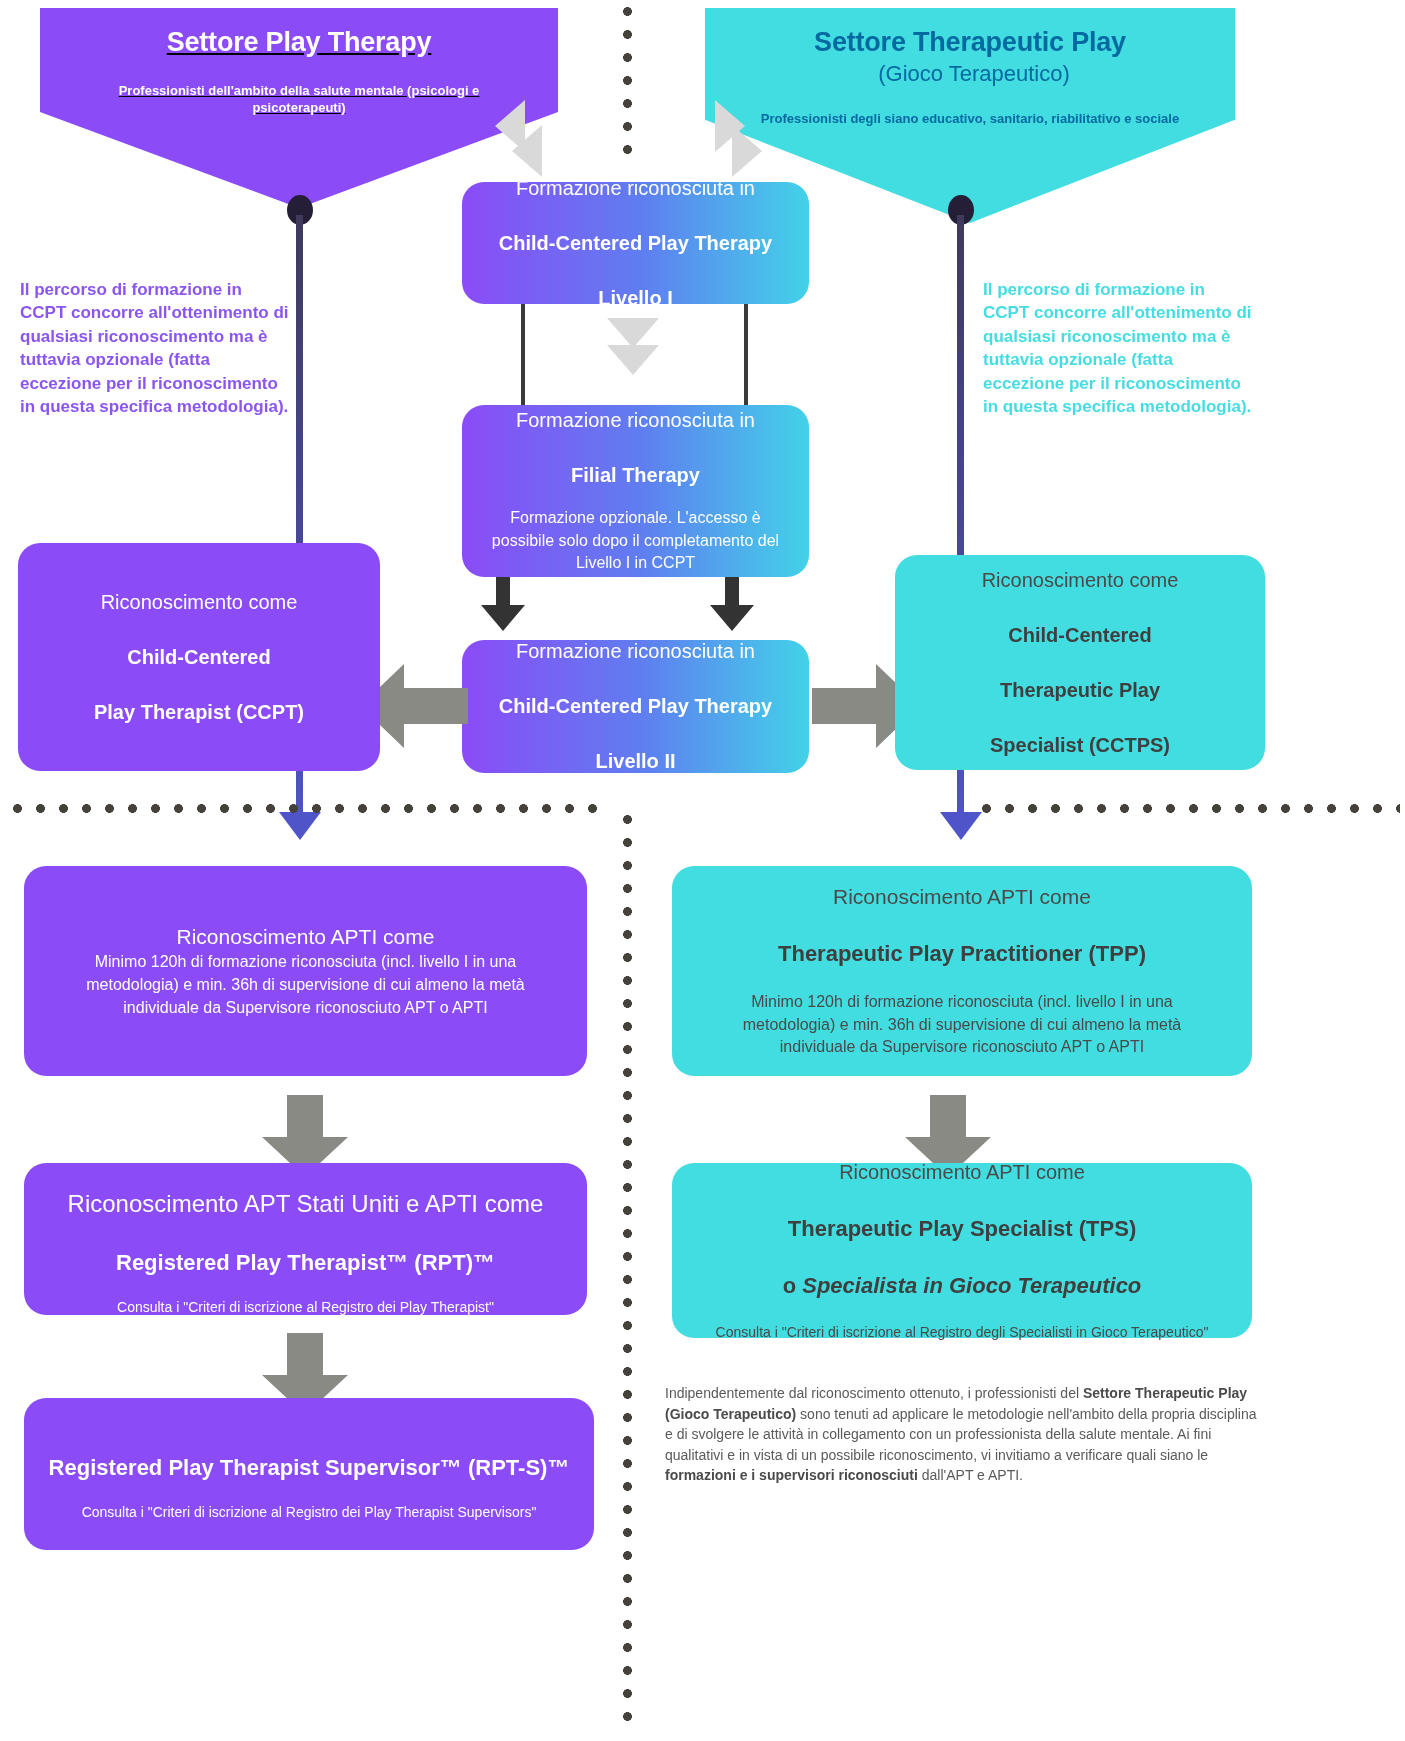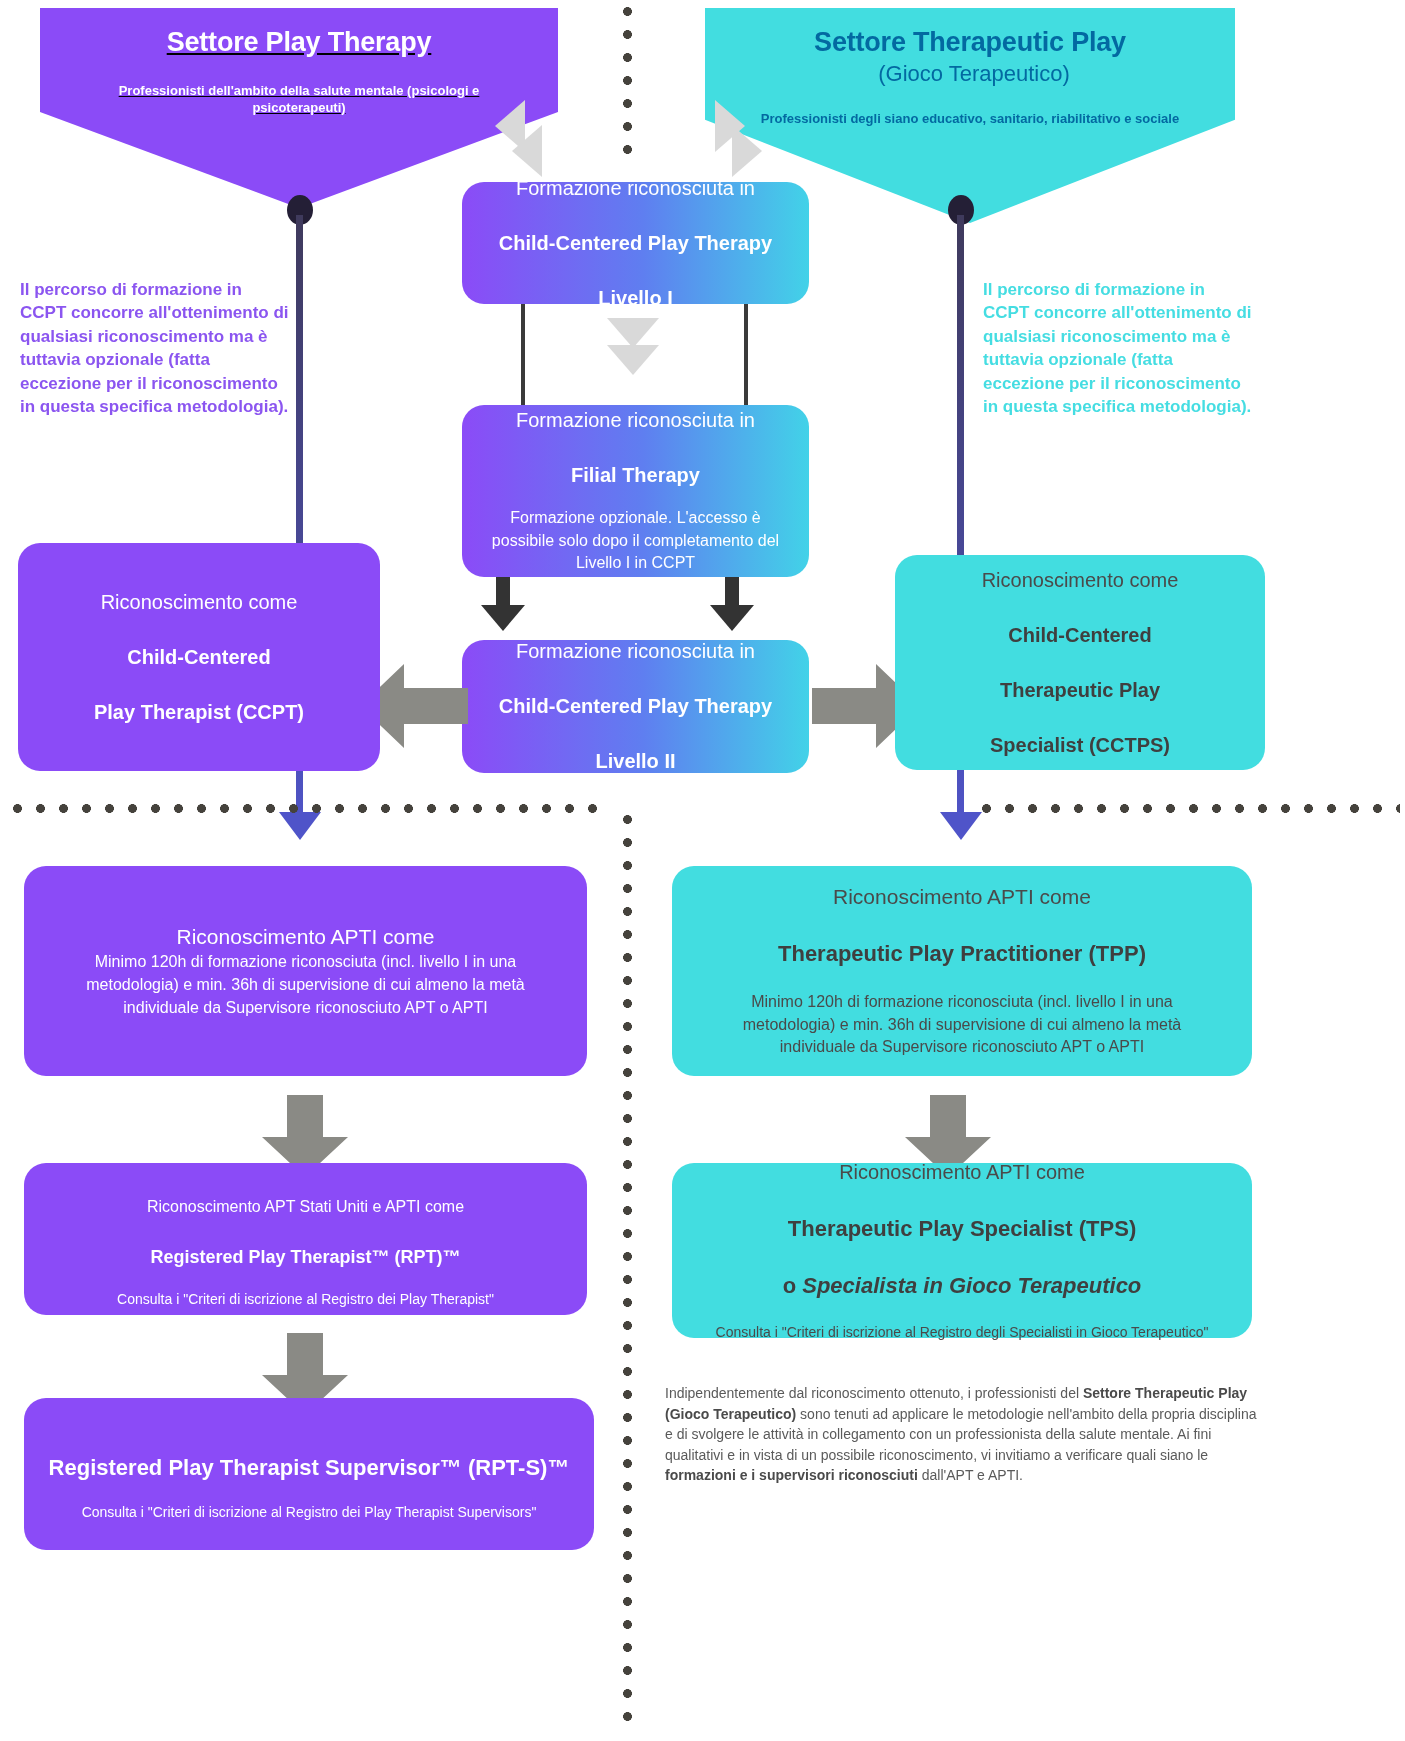--- a/index.html
+++ b/index.html
@@ -245,22 +245,22 @@
   <div class="box box-purple" style="left:24px; top:866px; width:563px; height:210px; padding:18px 40px;">
     <div class="t-light" style="font-size:21px;">Riconoscimento APTI come</div>
     <div class="t-note">Minimo 120h di formazione riconosciuta (incl. livello I in una metodologia) e min. 36h di supervisione di cui almeno la metà individuale da Supervisore riconosciuto APT o APTI</div>
   </div>
 
   <svg class="abs" style="left:262px; top:1095px;" width="86" height="82" viewBox="0 0 86 82">
     <polygon points="25,0 61,0 61,42 86,42 43,82 0,42 25,42" fill="#8a8a85"></polygon>
   </svg>
 
   <div class="box box-purple" style="left:24px; top:1163px; width:563px; height:152px; padding:16px 26px;">
-    <div class="t-light" style="font-size:16px;margin-top:27px;">Riconoscimento APT Stati Uniti e APTI come</div>
-    <div class="t-bold" style="font-size:18px; margin-bottom:20px;">Registered Play Therapist™ (RPT)™</div>
+    <div class="t-light" style="font-size:24px;margin-top:27px;">Riconoscimento APT Stati Uniti e APTI come</div>
+    <div class="t-bold" style="font-size:22px; margin-bottom:20px;">Registered Play Therapist™ (RPT)™</div>
     <div class="t-small">Consulta i "Criteri di iscrizione al Registro dei Play Therapist"</div>
   </div>
 
   <svg class="abs" style="left:262px; top:1333px;" width="86" height="82" viewBox="0 0 86 82">
     <polygon points="25,0 61,0 61,42 86,42 43,82 0,42 25,42" fill="#8a8a85"></polygon>
   </svg>
 
   <div class="box box-purple" style="left:24px; top:1398px; width:570px; height:152px; padding:16px 20px;">
     <div class="t-bold" style="font-size:22px; margin-bottom:20px;">Registered Play Therapist Supervisor™ (RPT-S)™</div>
     <div class="t-small">Consulta i "Criteri di iscrizione al Registro dei Play Therapist Supervisors"</div>

